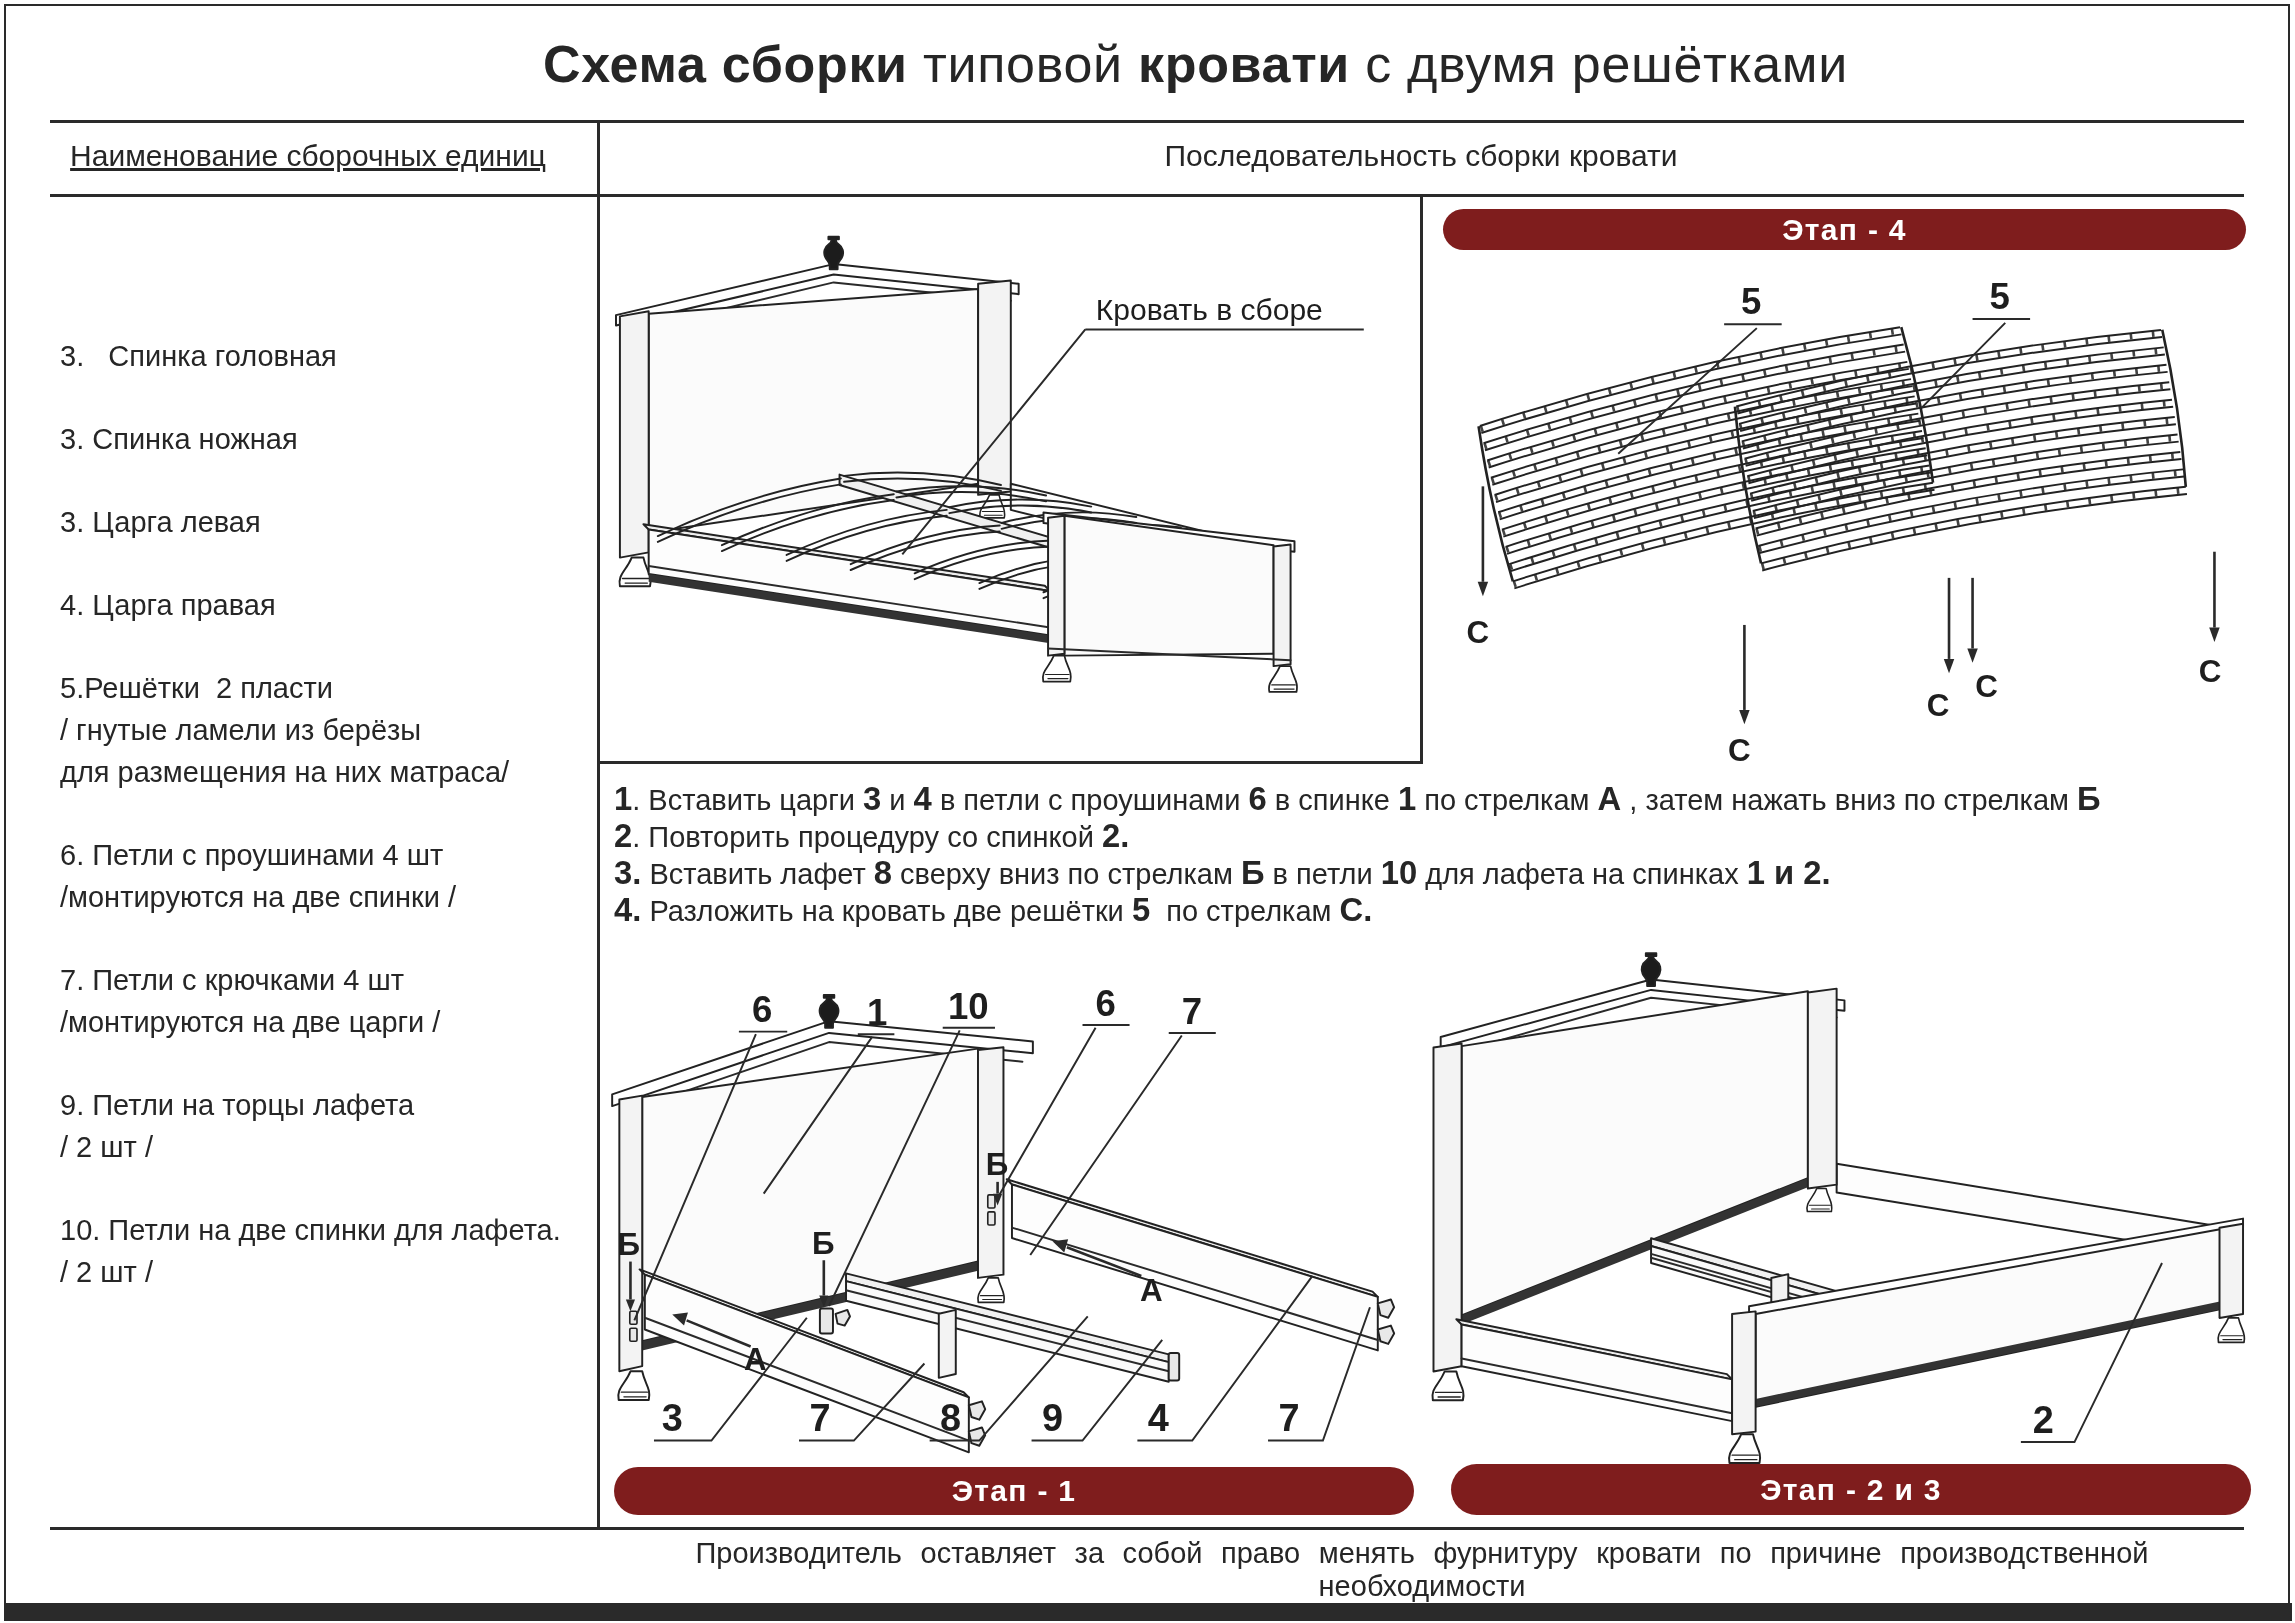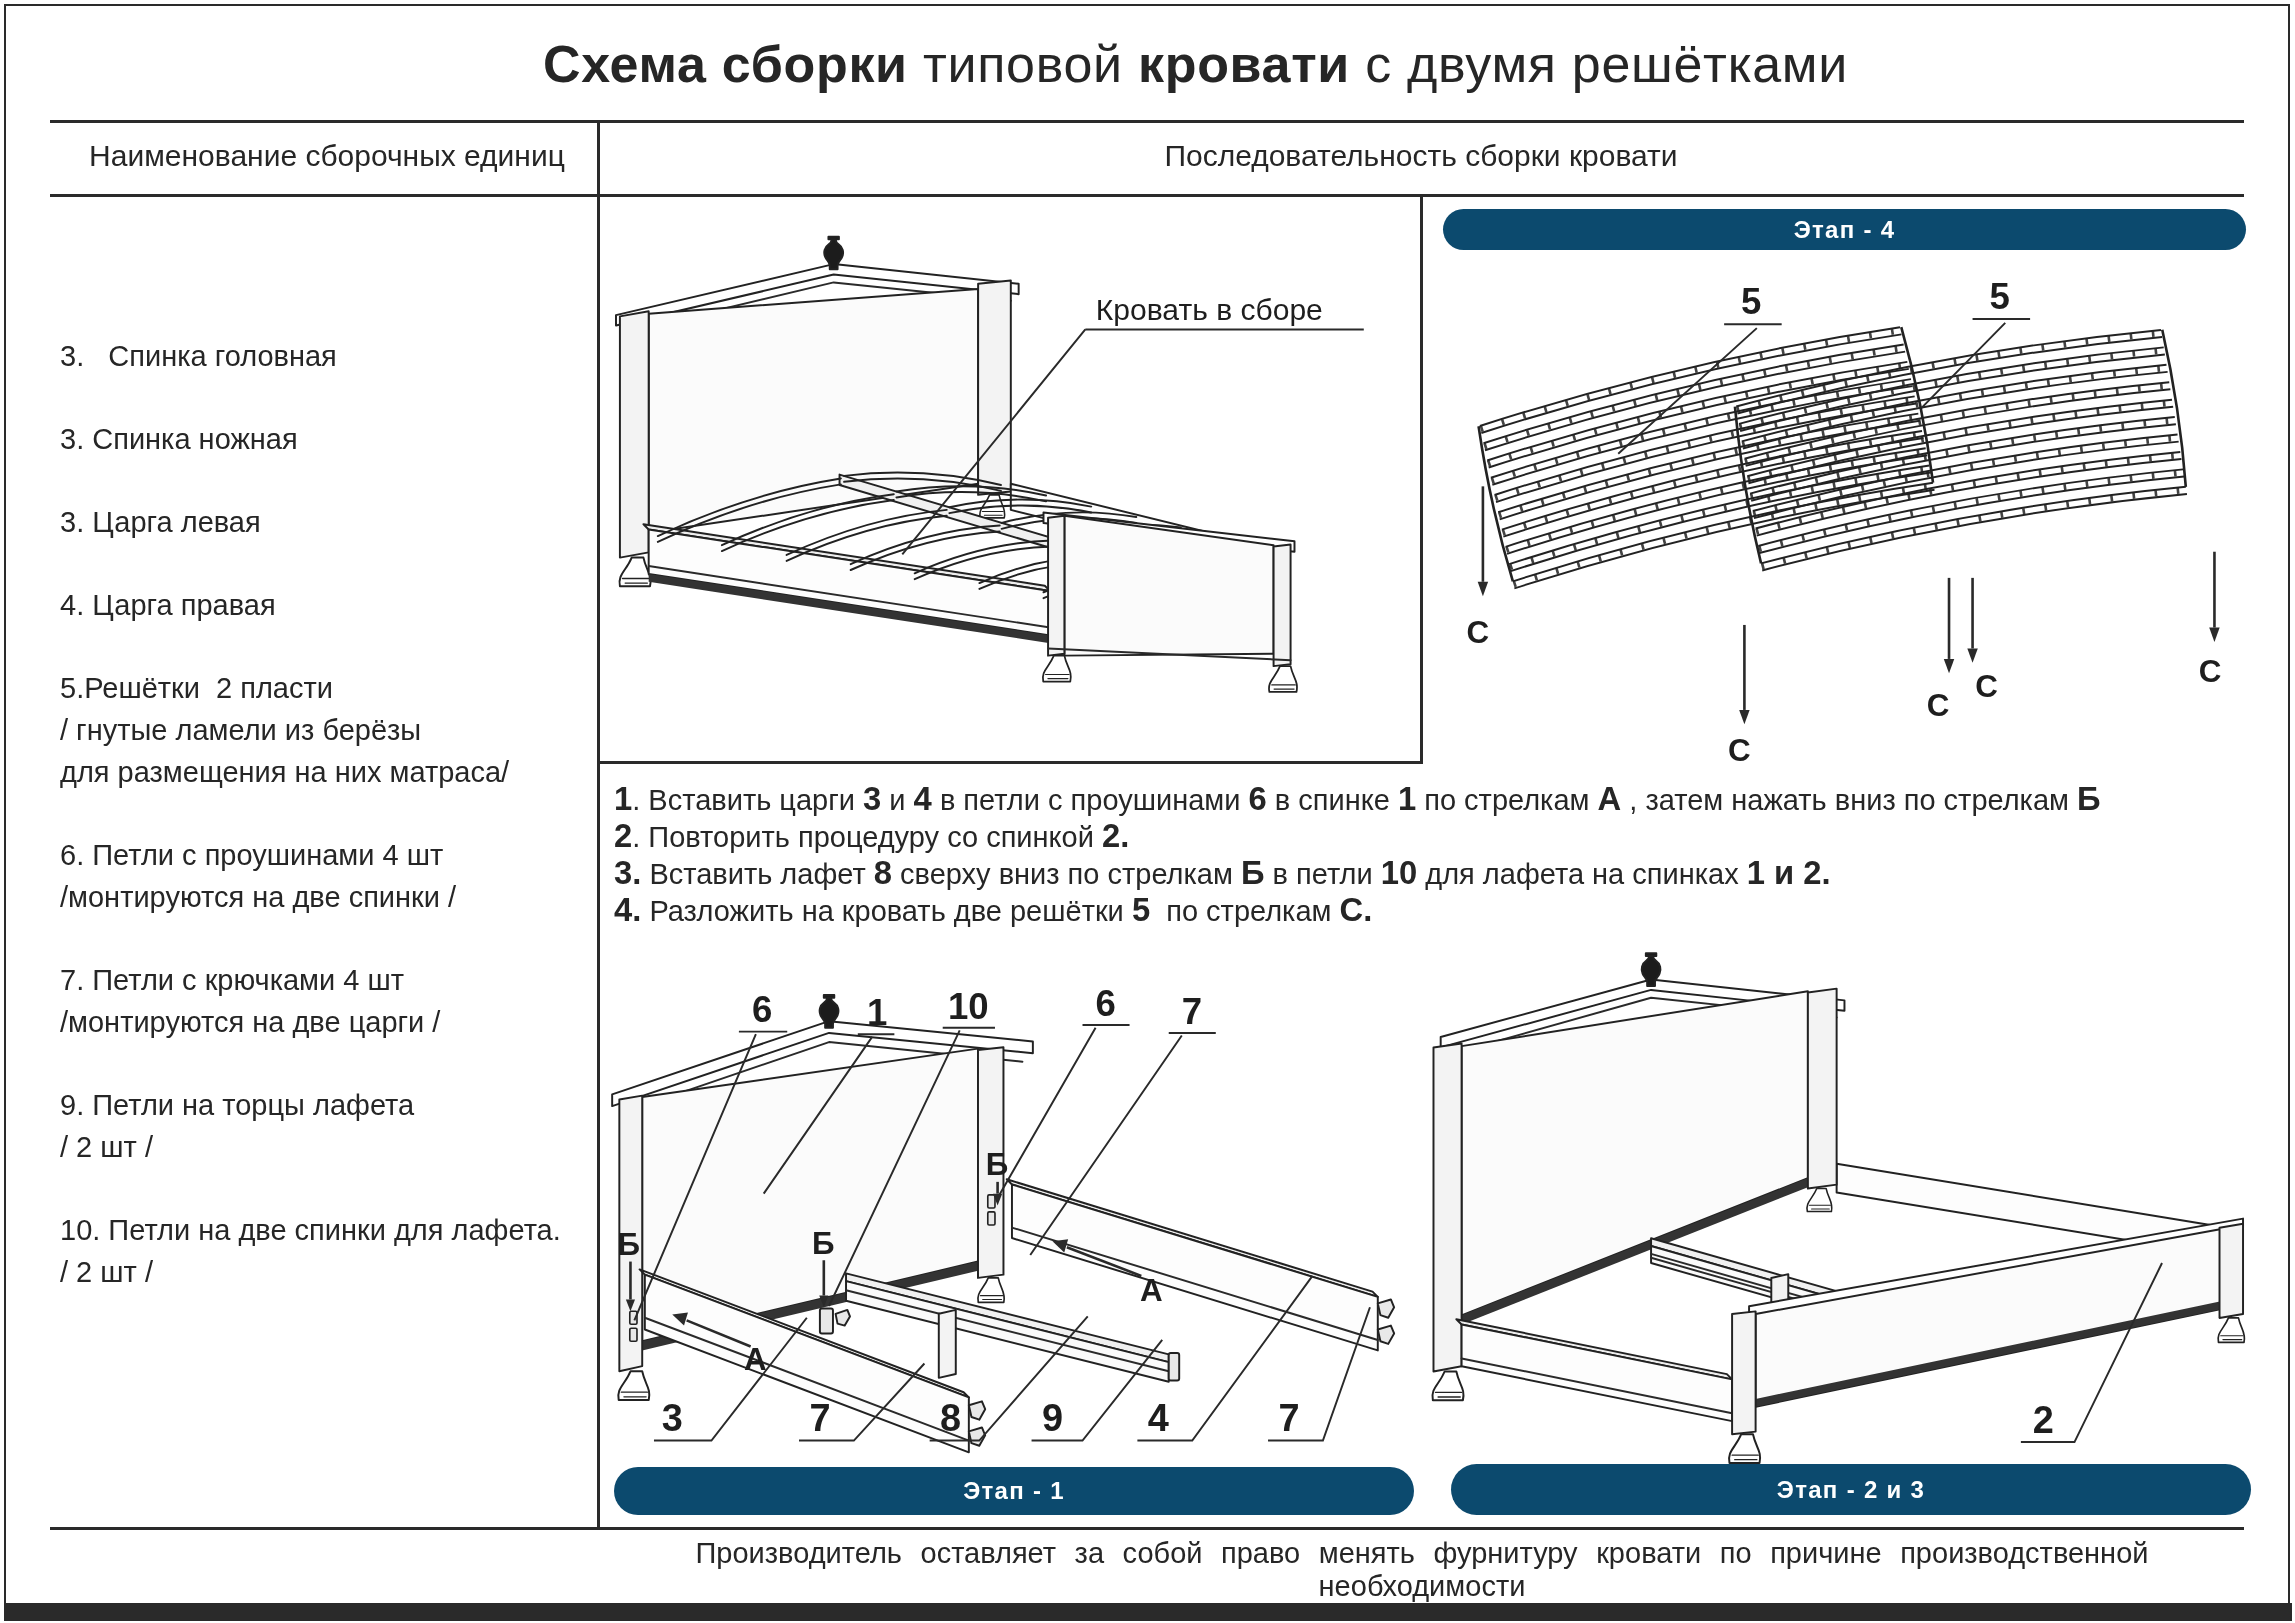--- a/index.html
+++ b/index.html
@@ -6,30 +6,30 @@
   body{width:2295px;height:1624px;position:relative;overflow:hidden;
        font-family:"Liberation Sans",sans-serif;color:#262626;}
   .line{position:absolute;background:#2a2a2a;}
   .page-border{position:absolute;left:3.9px;top:3.9px;width:2286px;height:1614px;
        border:2px solid #2a2a2a;box-sizing:border-box;}
   .bottom-bar{position:absolute;left:3.9px;top:1603px;width:2288px;height:18.3px;background:#2a2a2a;}
   .title{position:absolute;left:0;top:34px;width:2295px;text-align:center;
        font-size:52px;letter-spacing:0.7px;padding-left:48px;}
   .title .seg-b{font-weight:bold;}
   .hdr{position:absolute;top:139px;font-size:30px;text-align:center;}
-  .hdr-left{left:53px;width:548px;}
+  .hdr-left{left:34px;width:548px;text-decoration:underline;}
   .hdr-right{left:599px;width:1644px;}
   .parts{position:absolute;left:60px;top:335px;width:536px;font-size:29px;line-height:42px;}
   .parts .item{white-space:pre-wrap;margin-bottom:41px;}
   .steps{position:absolute;left:614px;top:780px;width:1665px;font-size:29px;}
   .steps .step{height:37px;line-height:37px;white-space:pre;}
   .steps .seg-b{font-weight:bold;font-size:1.13em;}
-  .band{position:absolute;background:#0c4a6e;color:#fff;border-radius:29px;
+  .band{position:absolute;background:#7f1d1d;color:#fff;border-radius:29px;
        display:flex;align-items:center;justify-content:center;
-       font-size:24px;font-weight:bold;letter-spacing:1.3px;}
+       font-size:30px;font-weight:bold;letter-spacing:1.3px;}
   .footer{position:absolute;left:601px;top:1537px;width:1642px;text-align:center;
        font-size:29px;word-spacing:10.5px;}
   svg{position:absolute;overflow:visible;}
   svg .draw{fill:#fff;stroke:#222;stroke-width:3;stroke-linejoin:round;stroke-linecap:round;}
   svg .thin{fill:none;stroke:#2a2a2a;stroke-width:3;}
   svg .lead{fill:none;stroke:#2a2a2a;stroke-width:3;}
   svg .arrow{fill:none;stroke:#2a2a2a;stroke-width:4;}
   svg .ah{fill:#2a2a2a;stroke:none;}
   svg text{fill:#1e1e1e;font-family:"Liberation Sans",sans-serif;}
   svg .n5{font-size:56px;font-weight:bold;}

